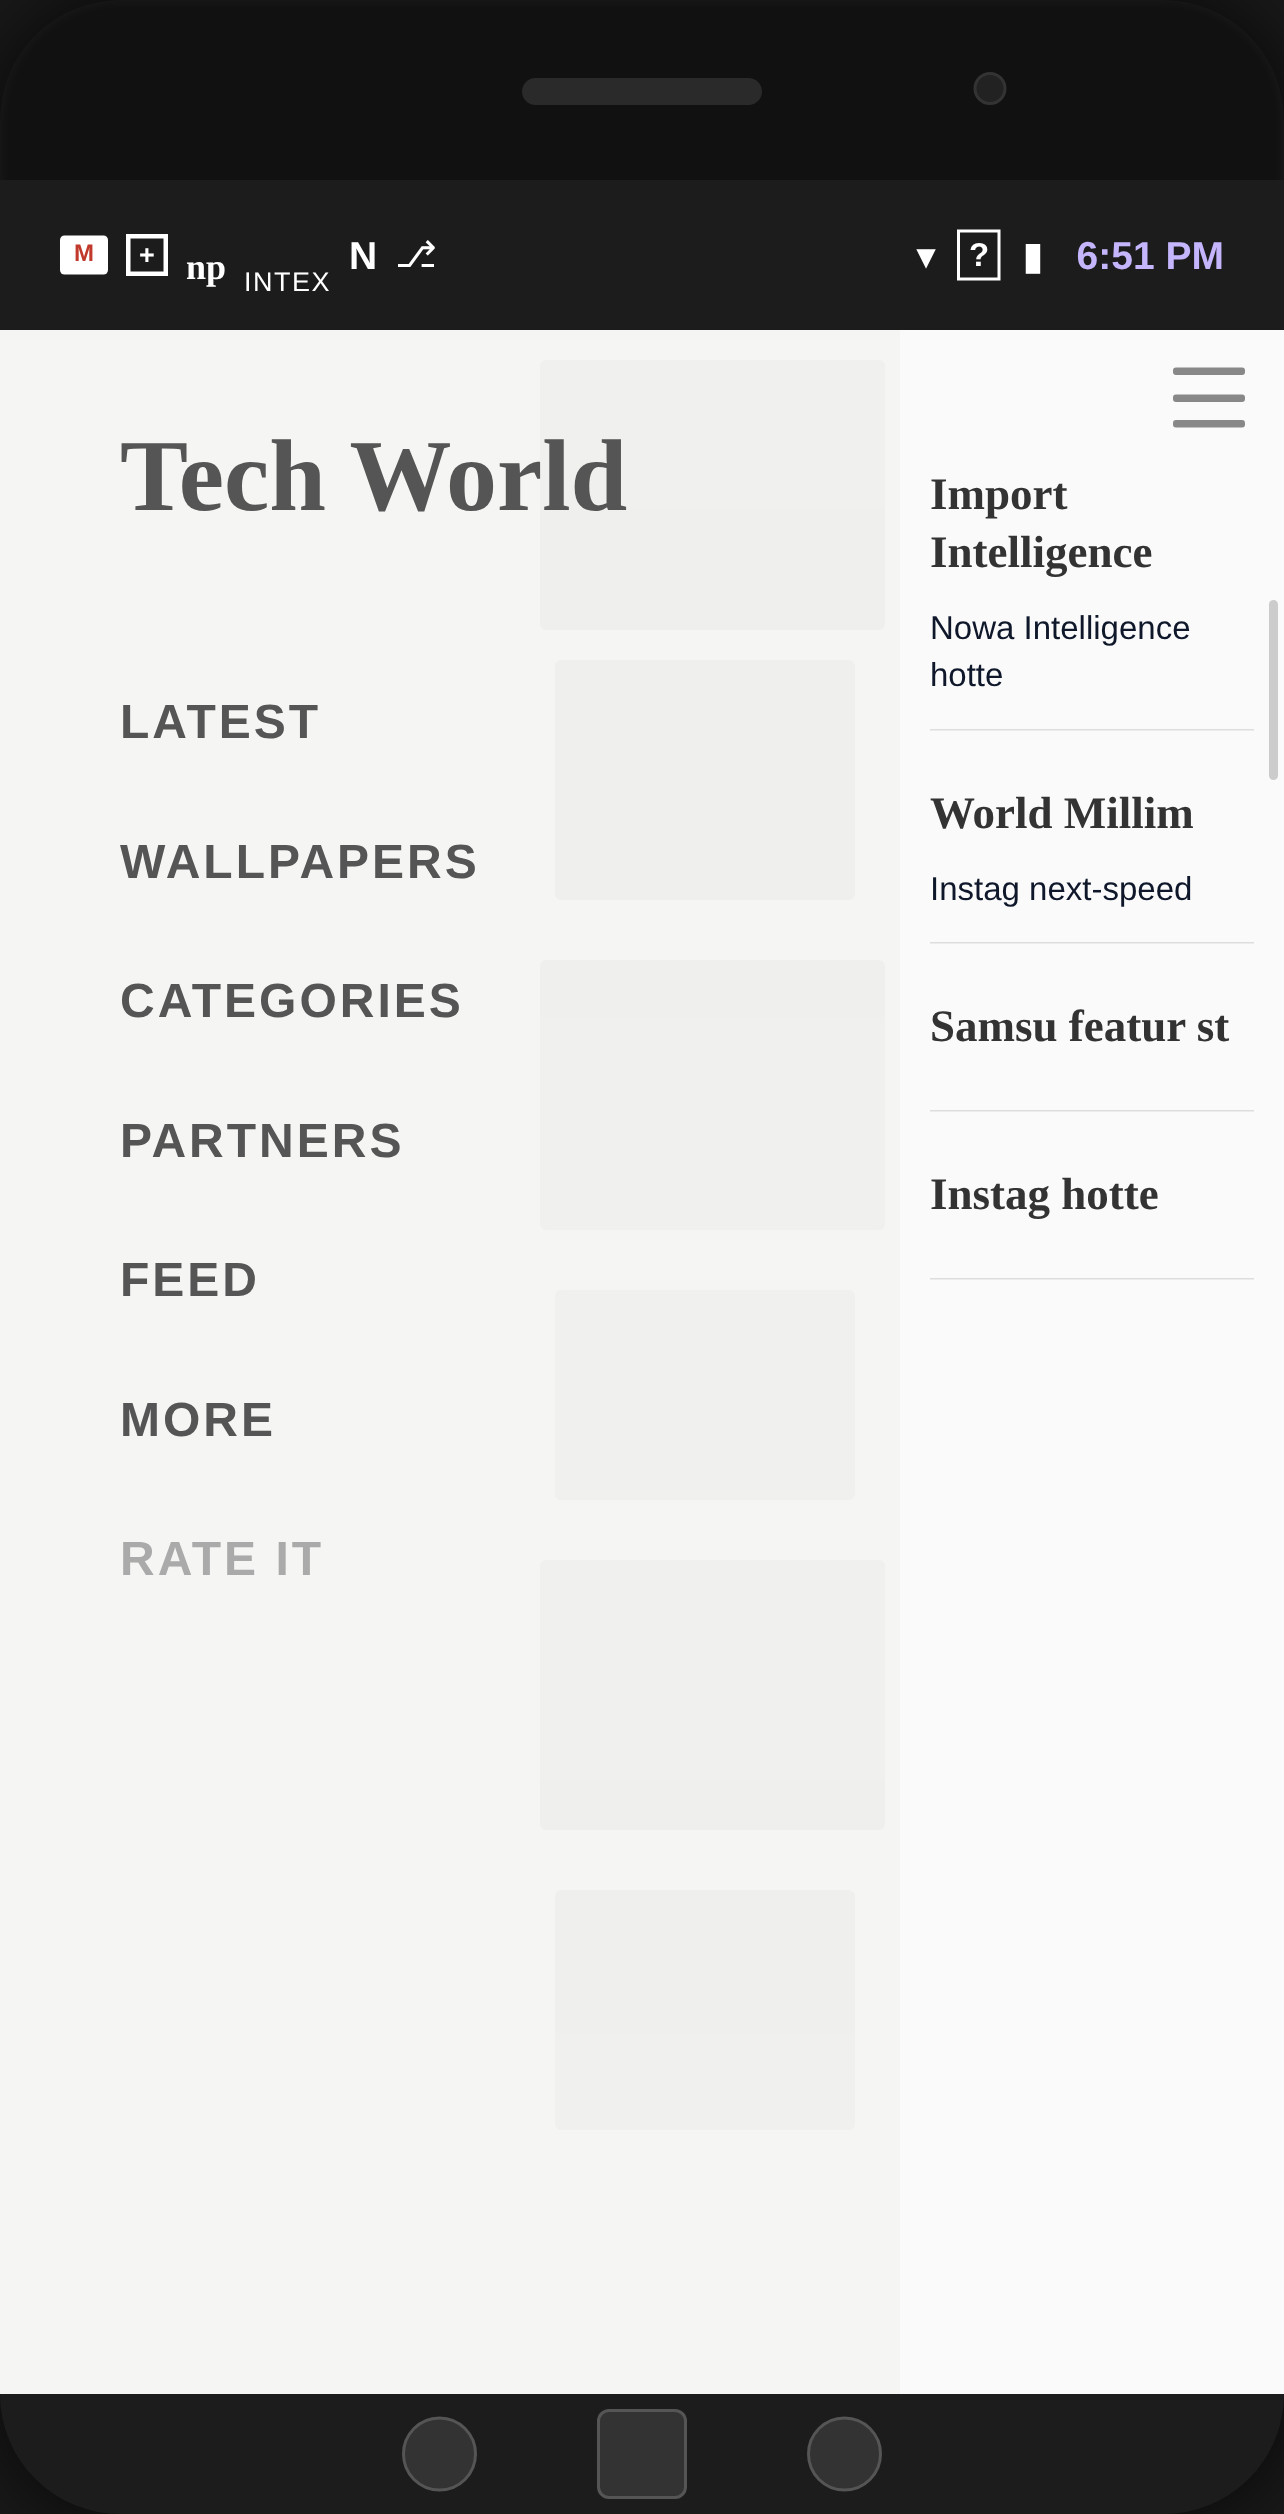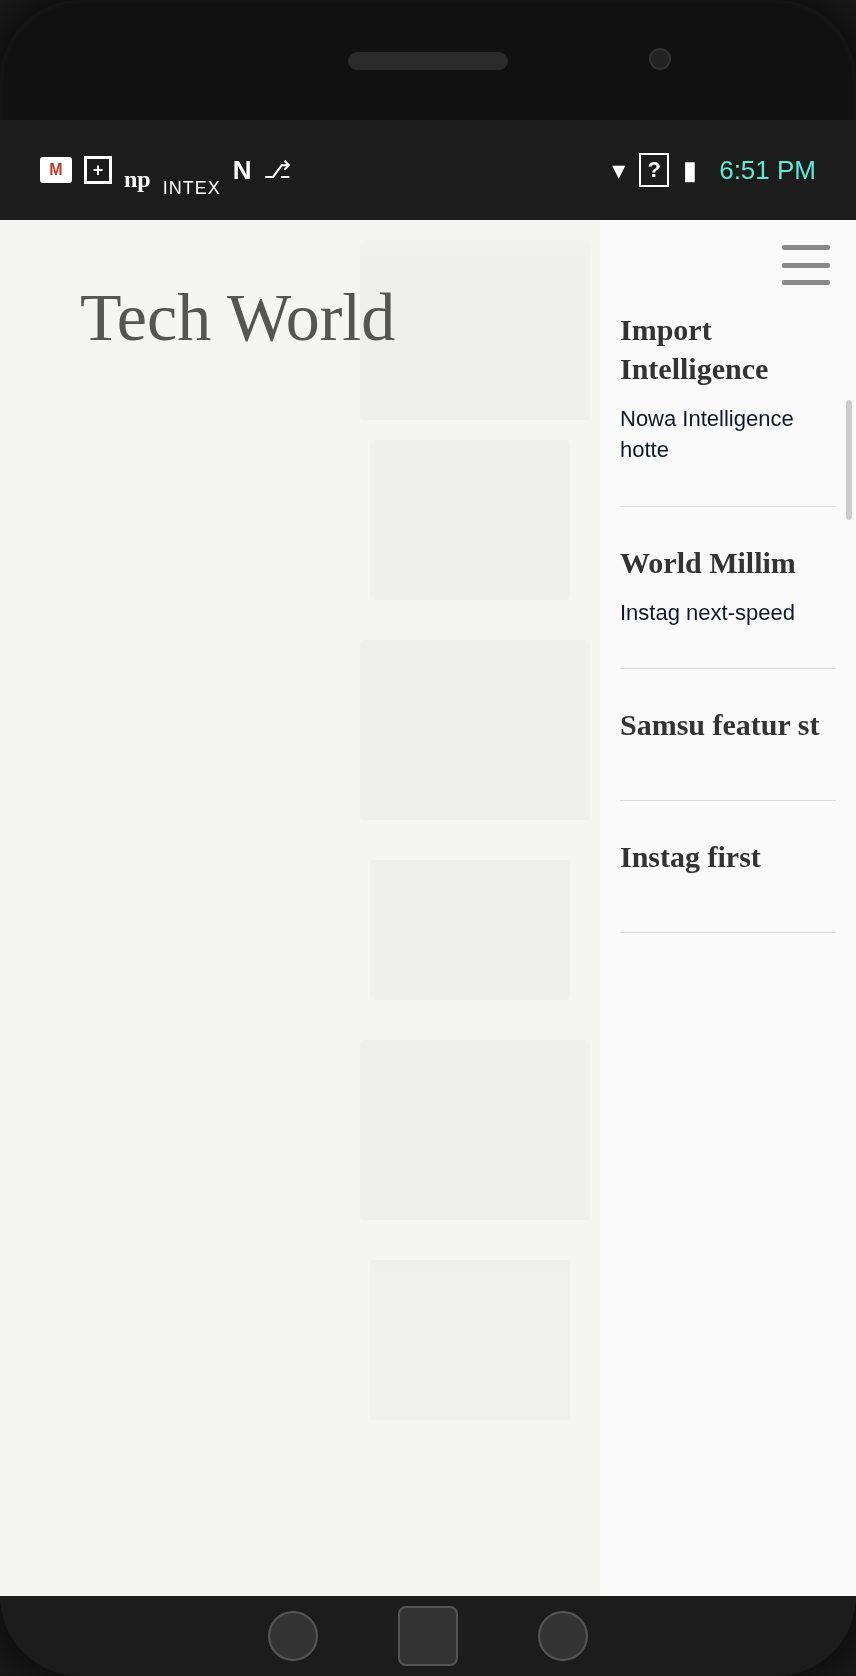--- a/index.html
+++ b/index.html
@@ -125,23 +125,23 @@
     }
 
     .status-icons-right {
       margin-left: auto;
       display: flex;
       align-items: center;
       gap: 14px;
     }
 
     .status-time {
-      color: #5eead4;
+      color: #c4b5fd;
       font-size: 26px;
-      font-weight: normal;
+      font-weight: bold;
       margin-left: 8px;
     }
 
     
     .screen {
       width: 100%;
       flex: 1;
       position: relative;
       overflow: hidden;
       display: flex;
@@ -218,21 +218,21 @@
     
     .drawer-content {
       position: relative;
       z-index: 2;
       padding: 60px 0 40px 80px;
     }
 
     .app-title {
       font-size: 68px;
       color: #555;
-      font-weight: 400;
+      font-weight: 700;
       font-family: Georgia, 'Times New Roman', serif;
       margin-bottom: 80px;
       line-height: 1.1;
     }
 
     .nav-menu {
       list-style: none;
     }
 
     .nav-menu-item {
@@ -286,21 +286,21 @@
       align-self: center;
     }
 
     
     .articles-list {
       padding: 90px 20px 20px 20px;
     }
 
     .article-item {
       margin-bottom: 36px;
-      padding-bottom: 40px;
+      padding-bottom: 20px;
       border-bottom: 1px solid #ddd;
     }
 
     .article-title {
       font-size: 30px;
       font-weight: 700;
       color: #333;
       line-height: 1.3;
       margin-bottom: 16px;
       font-family: Georgia, serif;
@@ -386,20 +386,43 @@
         <div class="watermark-item wm2"></div>
         <div class="watermark-item wm3"></div>
         <div class="watermark-item wm4"></div>
         <div class="watermark-item wm5"></div>
         <div class="watermark-item wm6"></div>
       </div>
 
       <div class="drawer-content">
         <h1 class="app-title">Tech World</h1>
 
+        <ul class="nav-menu">
+          <li class="nav-menu-item">
+            <a href="#">LATEST</a>
+          </li>
+          <li class="nav-menu-item">
+            <a href="#">WALLPAPERS</a>
+          </li>
+          <li class="nav-menu-item">
+            <a href="#">CATEGORIES</a>
+          </li>
+          <li class="nav-menu-item">
+            <a href="#">PARTNERS</a>
+          </li>
+          <li class="nav-menu-item">
+            <a href="#">FEED</a>
+          </li>
+          <li class="nav-menu-item">
+            <a href="#">MORE</a>
+          </li>
+          <li class="nav-menu-item dimmed">
+            <a href="#">RATE IT</a>
+          </li>
+        </ul>
       </div>
     </div>
 
     <div class="content-panel">
 
       <div class="hamburger-btn">
         <div class="hamburger-line"></div>
         <div class="hamburger-line"></div>
         <div class="hamburger-line"></div>
       </div>
@@ -410,21 +433,21 @@
           <div class="article-excerpt">Nowa Intelligence hotte</div>
         </div>
         <div class="article-item">
           <div class="article-title">World Millim</div>
           <div class="article-excerpt">Instag next-speed</div>
         </div>
         <div class="article-item">
           <div class="article-title">Samsu featur st</div>
         </div>
         <div class="article-item">
-          <div class="article-title">Instag first</div>
+          <div class="article-title">Instag hotte</div>
           <div class="article-excerpt"></div>
         </div>
       </div>
 
       <div class="right-scroll-indicator"></div>
     </div>
   </div>
 
   <div class="phone-bottom">
     <div class="bottom-btn"></div>

